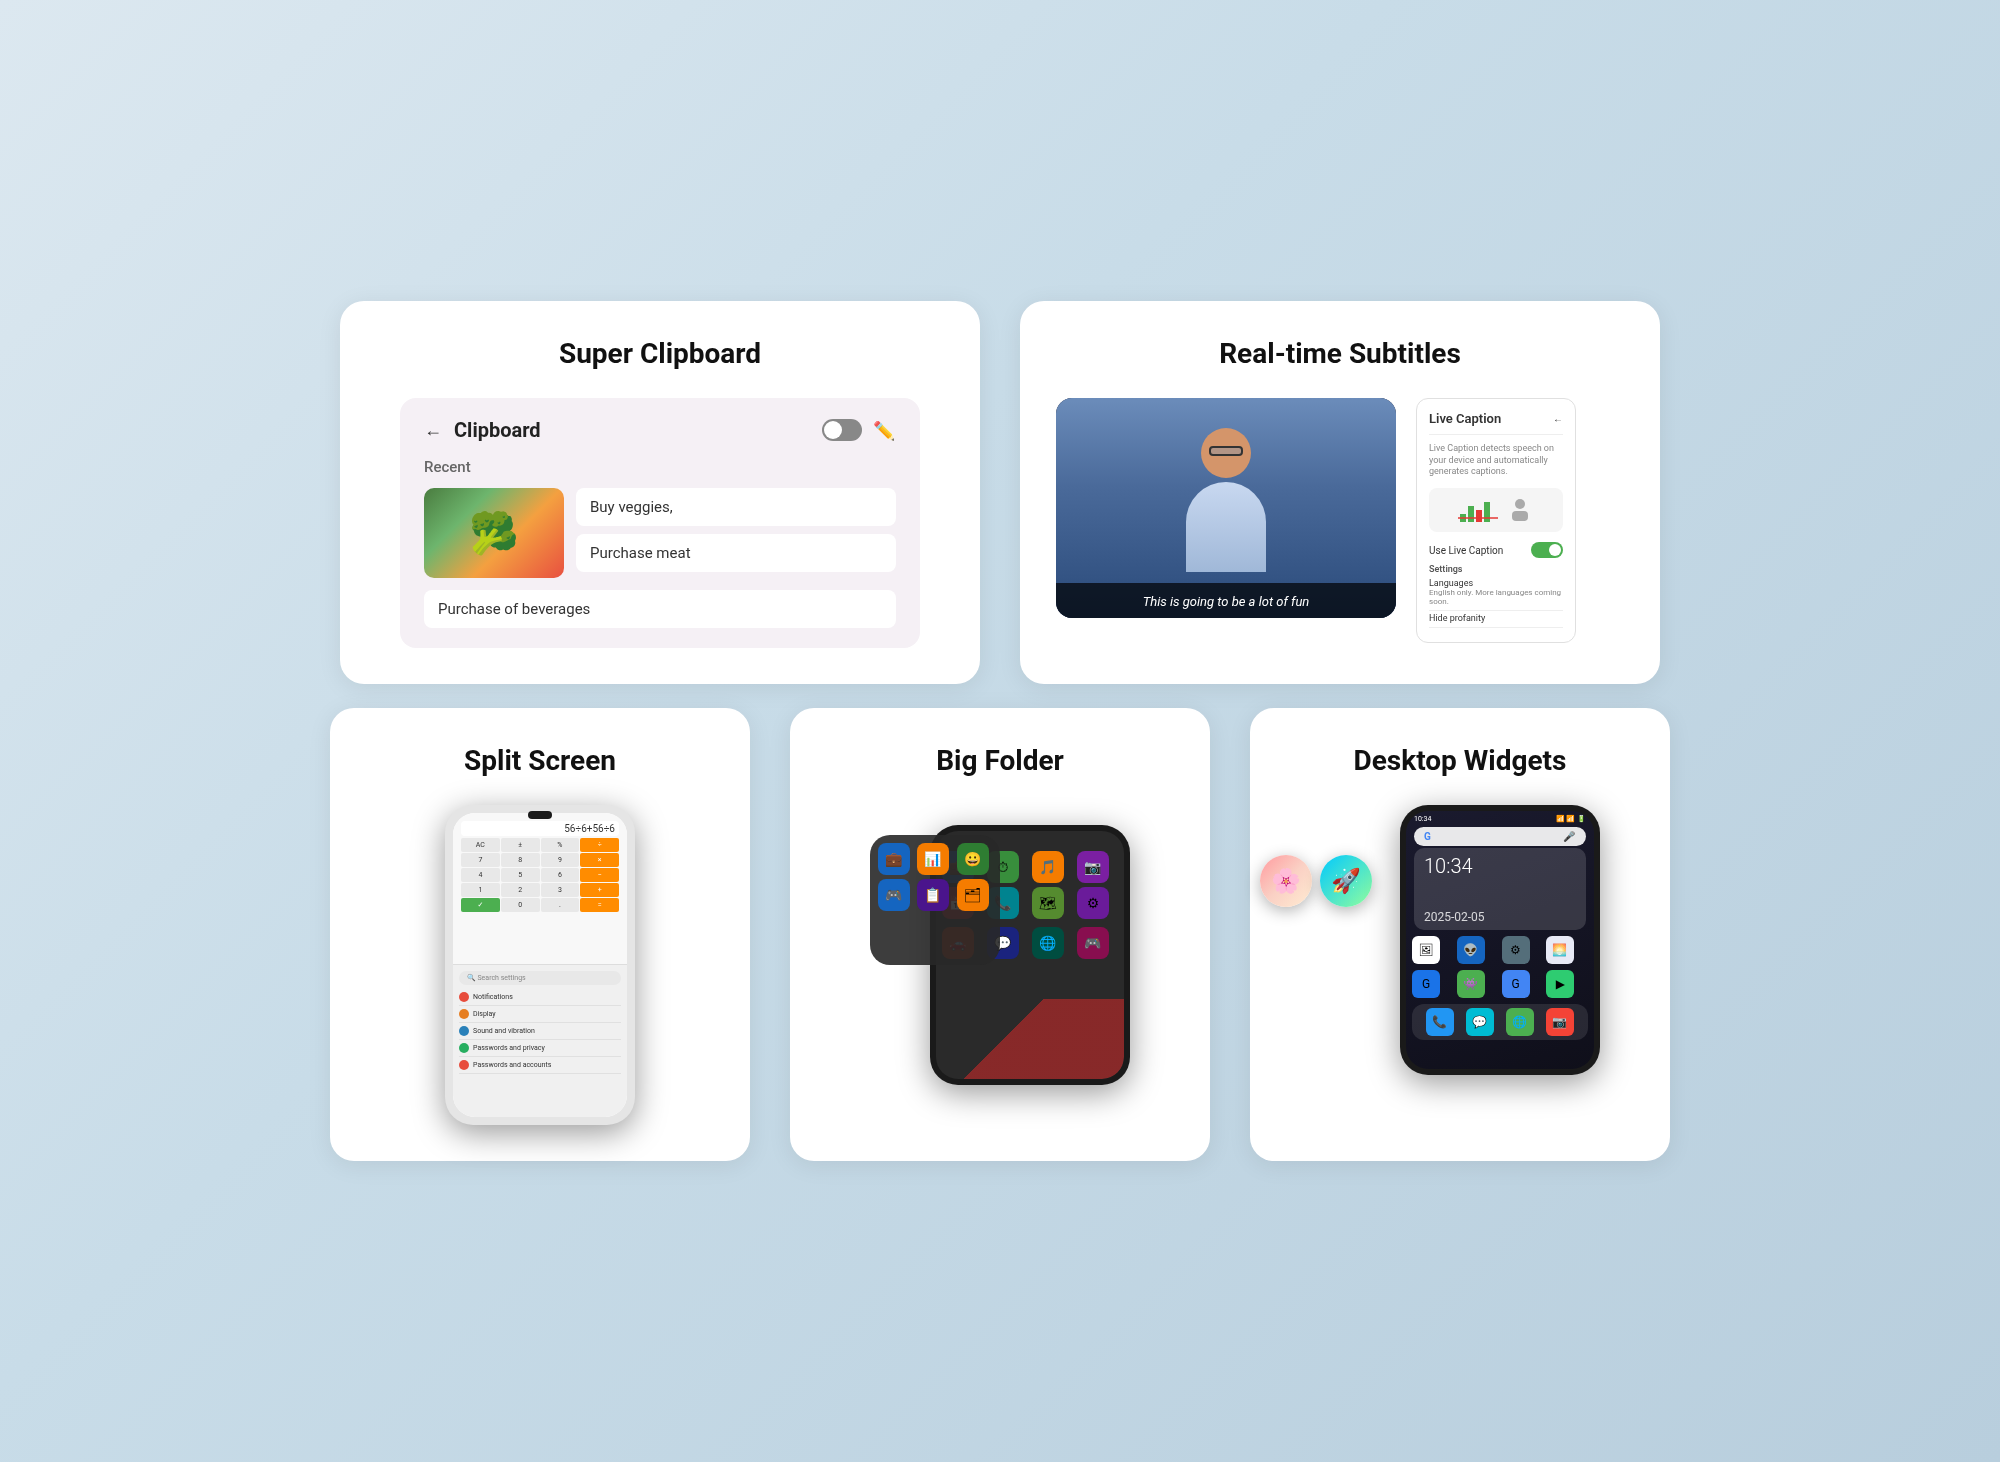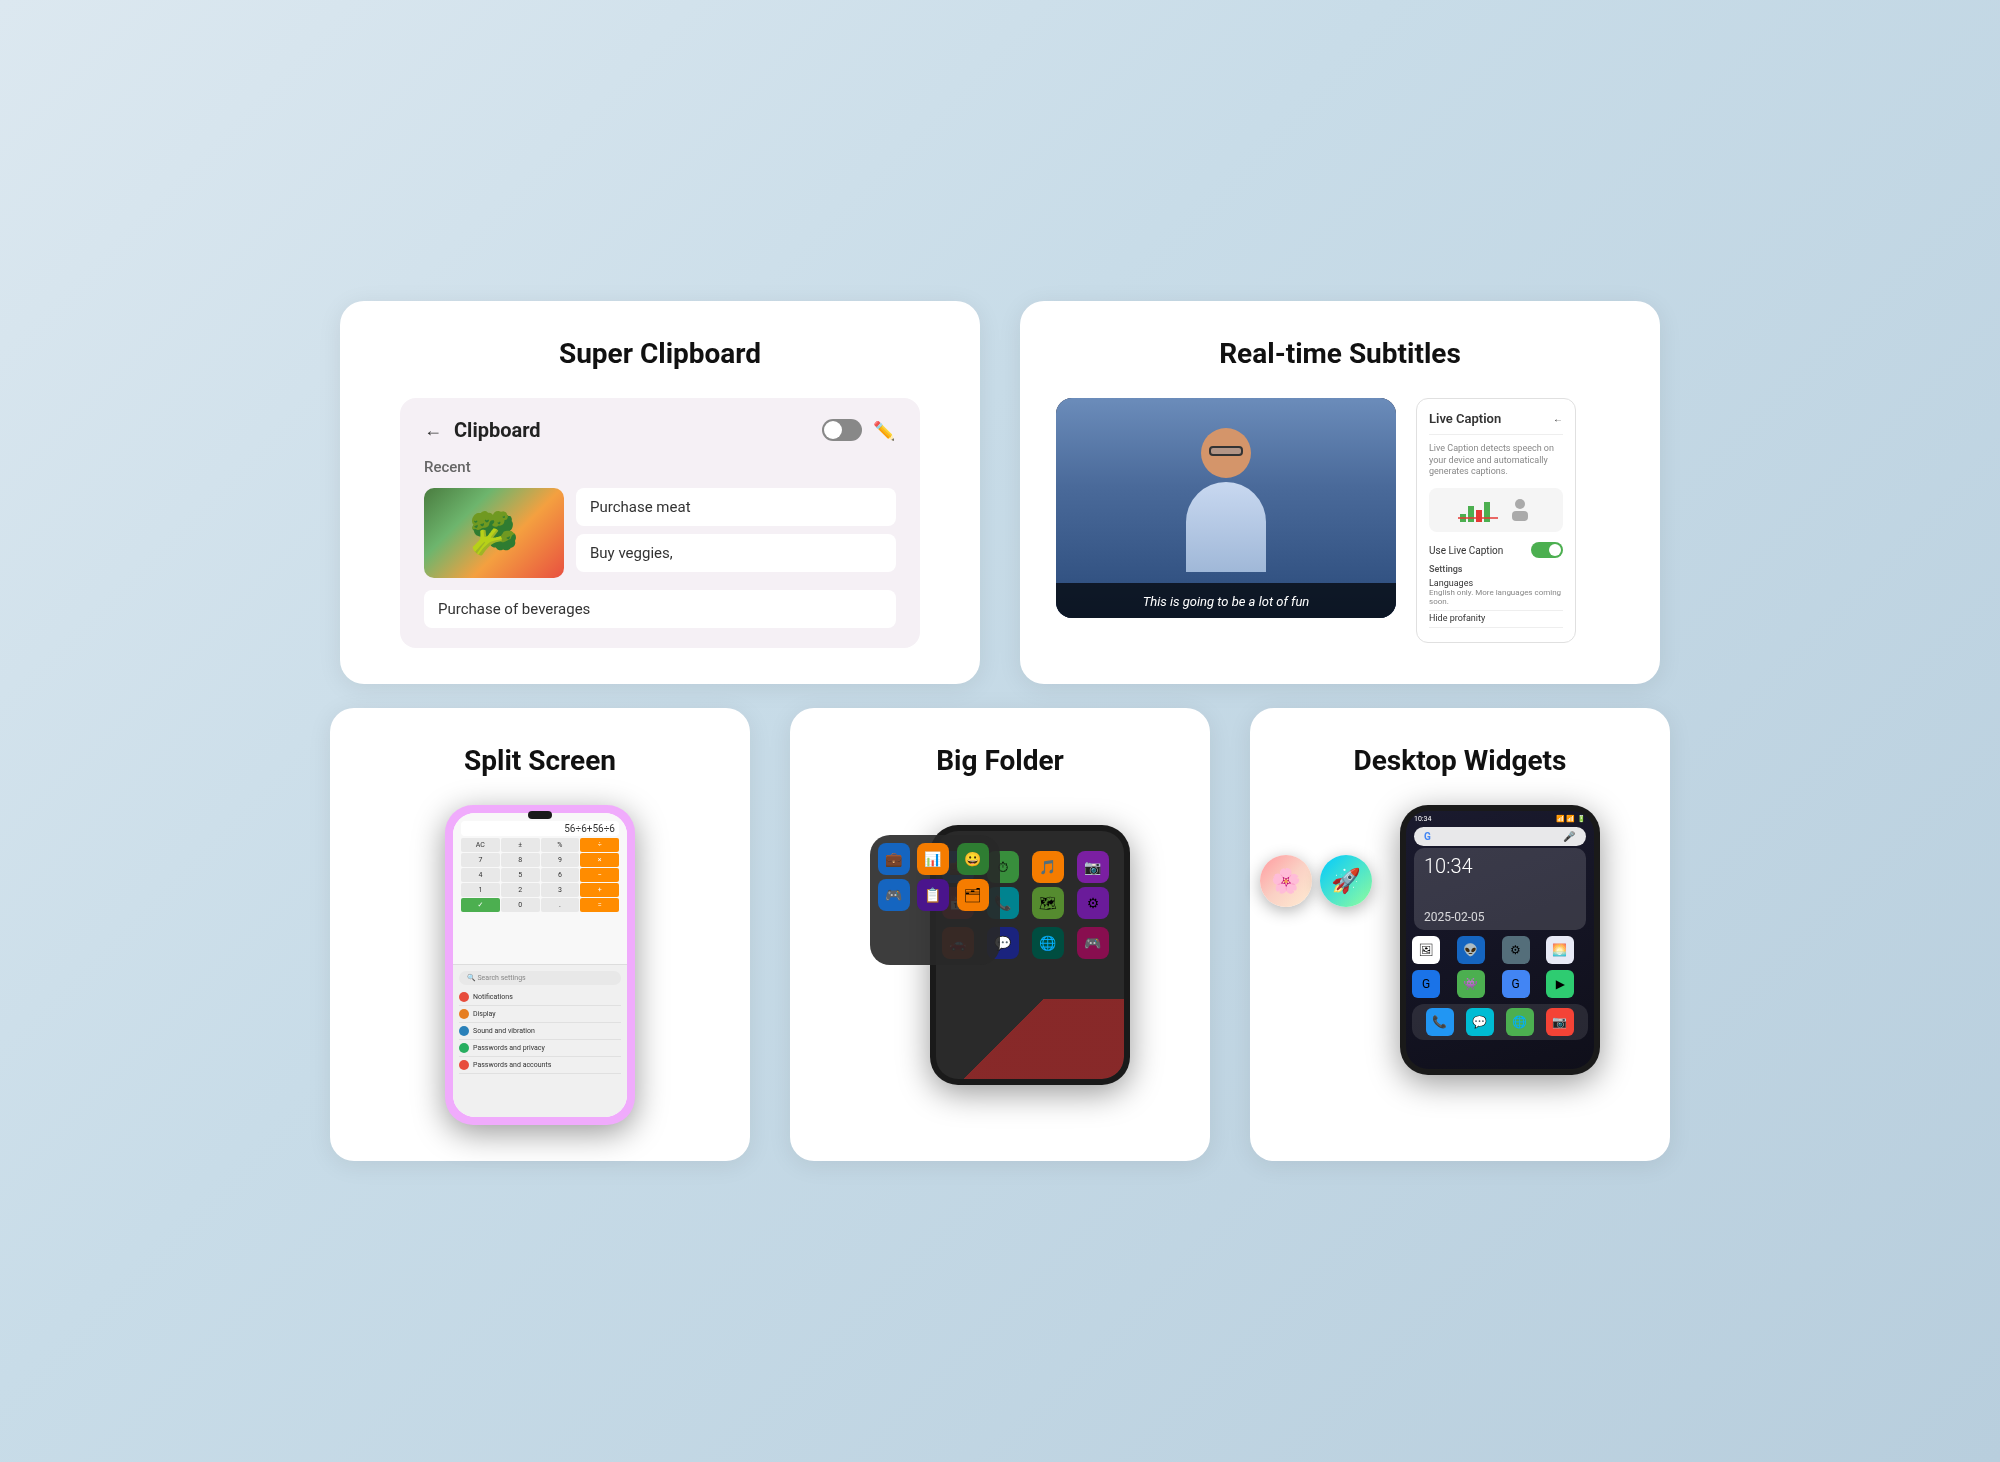--- a/index.html
+++ b/index.html
@@ -312,21 +312,21 @@
       width: 420px;
       min-height: 420px;
     }
     .desktop-widgets-card {
       width: 420px;
       min-height: 420px;
     }
 
     
     .phone-mock {
-      background: #f0abfc;
+      background: #e5e5e5;
       border-radius: 28px;
       padding: 8px;
       width: 190px;
       height: 320px;
       position: relative;
       box-shadow: 0 8px 32px rgba(0,0,0,0.4);
     }
     .phone-screen {
       background: #fff;
       border-radius: 22px;
@@ -566,22 +566,22 @@
             </div>
             <span style="font-size:18px;color:#333;">✏️</span>
           </div>
         </div>
         <div class="clipboard-section-label">Recent</div>
         <div class="clipboard-content-row">
           <div class="clipboard-image">
             <div class="veggie-bg">🥦</div>
           </div>
           <div class="clipboard-items">
+            <div class="clipboard-item-box">Buy veggies,</div>
             <div class="clipboard-item-box">Purchase meat</div>
-            <div class="clipboard-item-box">Buy veggies,</div>
           </div>
         </div>
         <div class="clipboard-bottom-item">Purchase of beverages</div>
       </div>
     </div>
 
     <div class="card subtitles-card">
       <div class="card-title">Real-time Subtitles</div>
       <div class="subtitles-content">
         <div class="video-frame">

